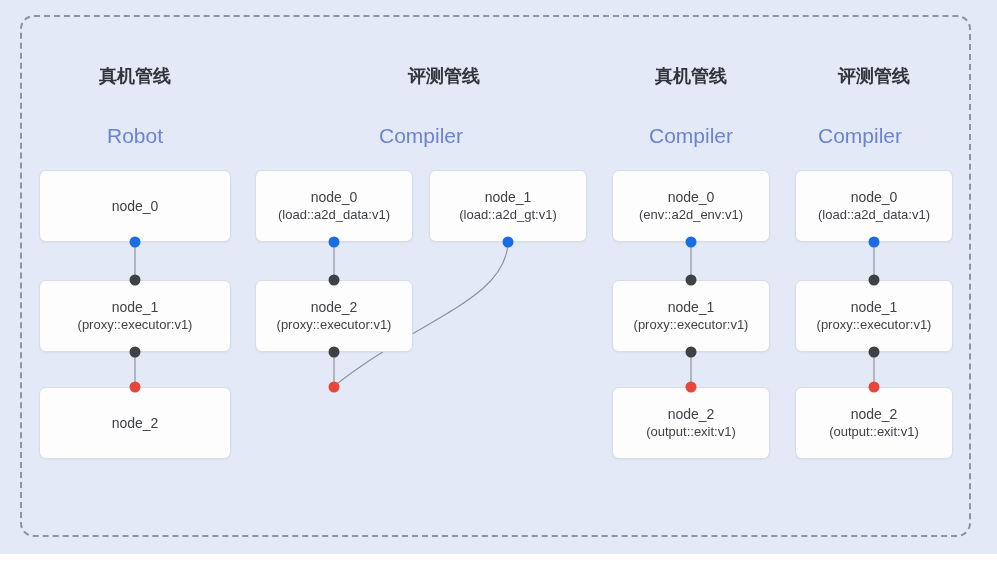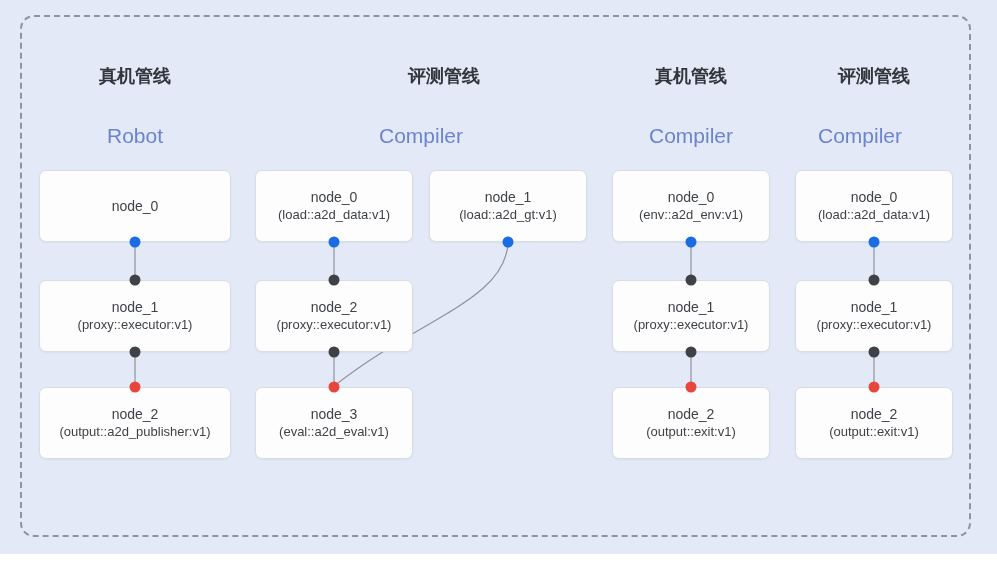--- a/index.html
+++ b/index.html
@@ -77,38 +77,33 @@
 
   <div class="node" style="left:39px;top:170px;width:192px">
     <div class="nline1">node_0</div>
   </div>
   <div class="node" style="left:39px;top:280px;width:192px">
     <div class="nline1">node_1</div>
     <div class="nline2">(proxy::executor:v1)</div>
   </div>
   <div class="node" style="left:39px;top:387px;width:192px">
     <div class="nline1">node_2</div>
-    <div class="nline2">(output::a2d_publisher:v1)</div>
   </div>
 
   <div class="node" style="left:255px;top:170px;width:158px">
     <div class="nline1">node_0</div>
     <div class="nline2">(load::a2d_data:v1)</div>
   </div>
   <div class="node" style="left:429px;top:170px;width:158px">
     <div class="nline1">node_1</div>
     <div class="nline2">(load::a2d_gt:v1)</div>
   </div>
   <div class="node" style="left:255px;top:280px;width:158px">
     <div class="nline1">node_2</div>
     <div class="nline2">(proxy::executor:v1)</div>
-  </div>
-  <div class="node" style="left:255px;top:387px;width:158px">
-    <div class="nline1">node_3</div>
-    <div class="nline2">(eval::a2d_eval:v1)</div>
   </div>
 
   <div class="node" style="left:612px;top:170px;width:158px">
     <div class="nline1">node_0</div>
     <div class="nline2">(env::a2d_env:v1)</div>
   </div>
   <div class="node" style="left:612px;top:280px;width:158px">
     <div class="nline1">node_1</div>
     <div class="nline2">(proxy::executor:v1)</div>
   </div>

